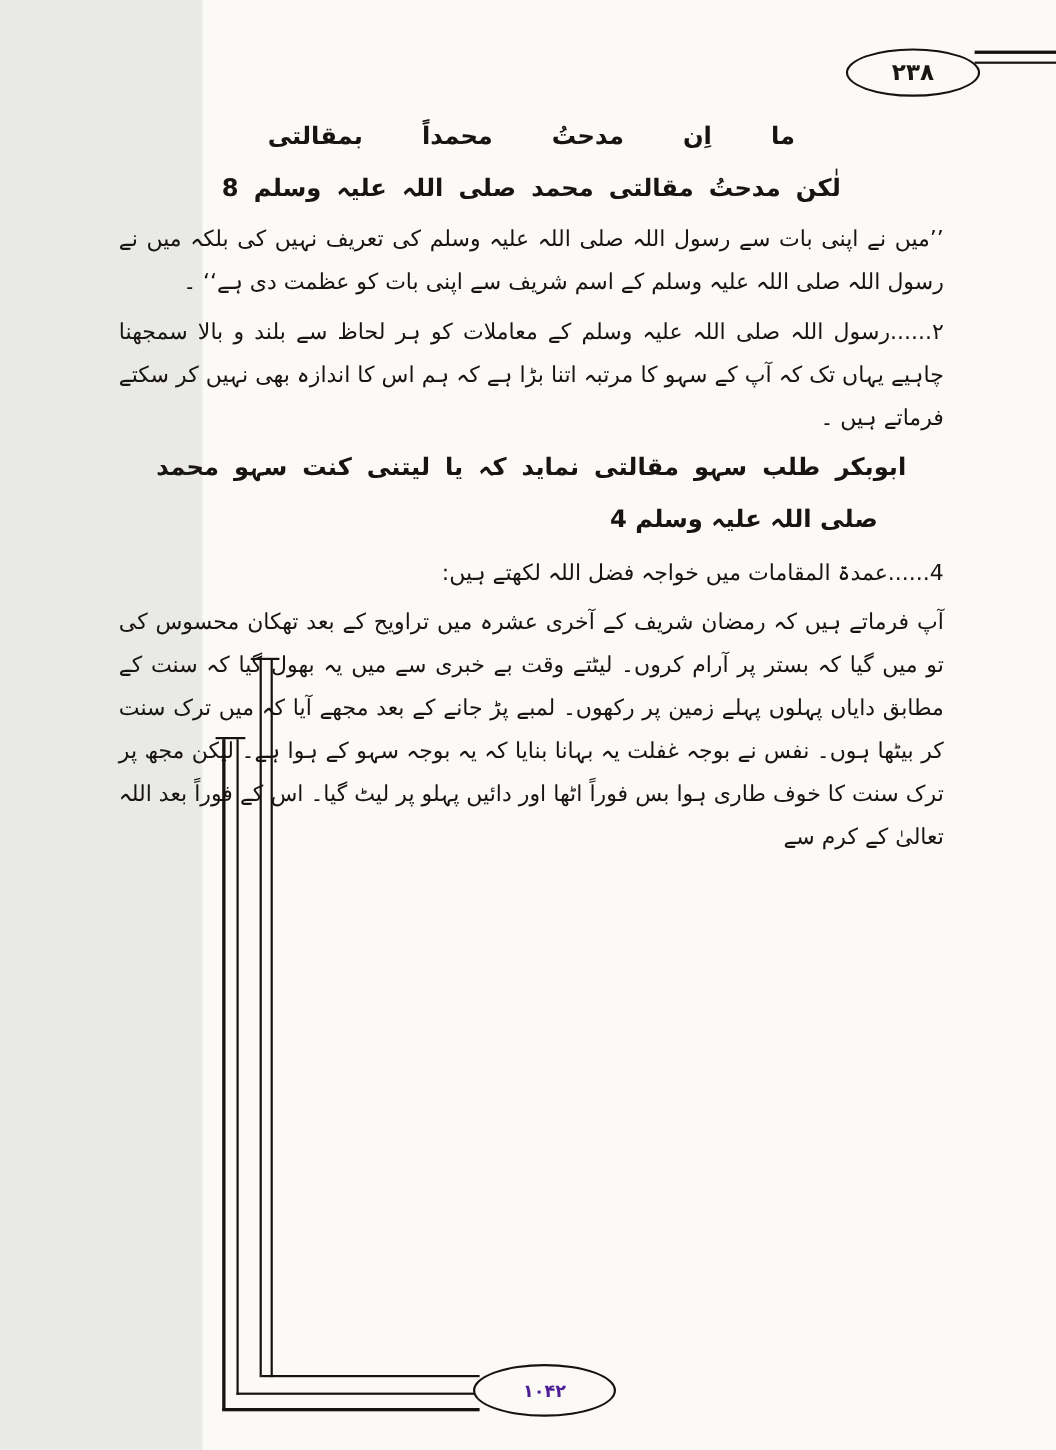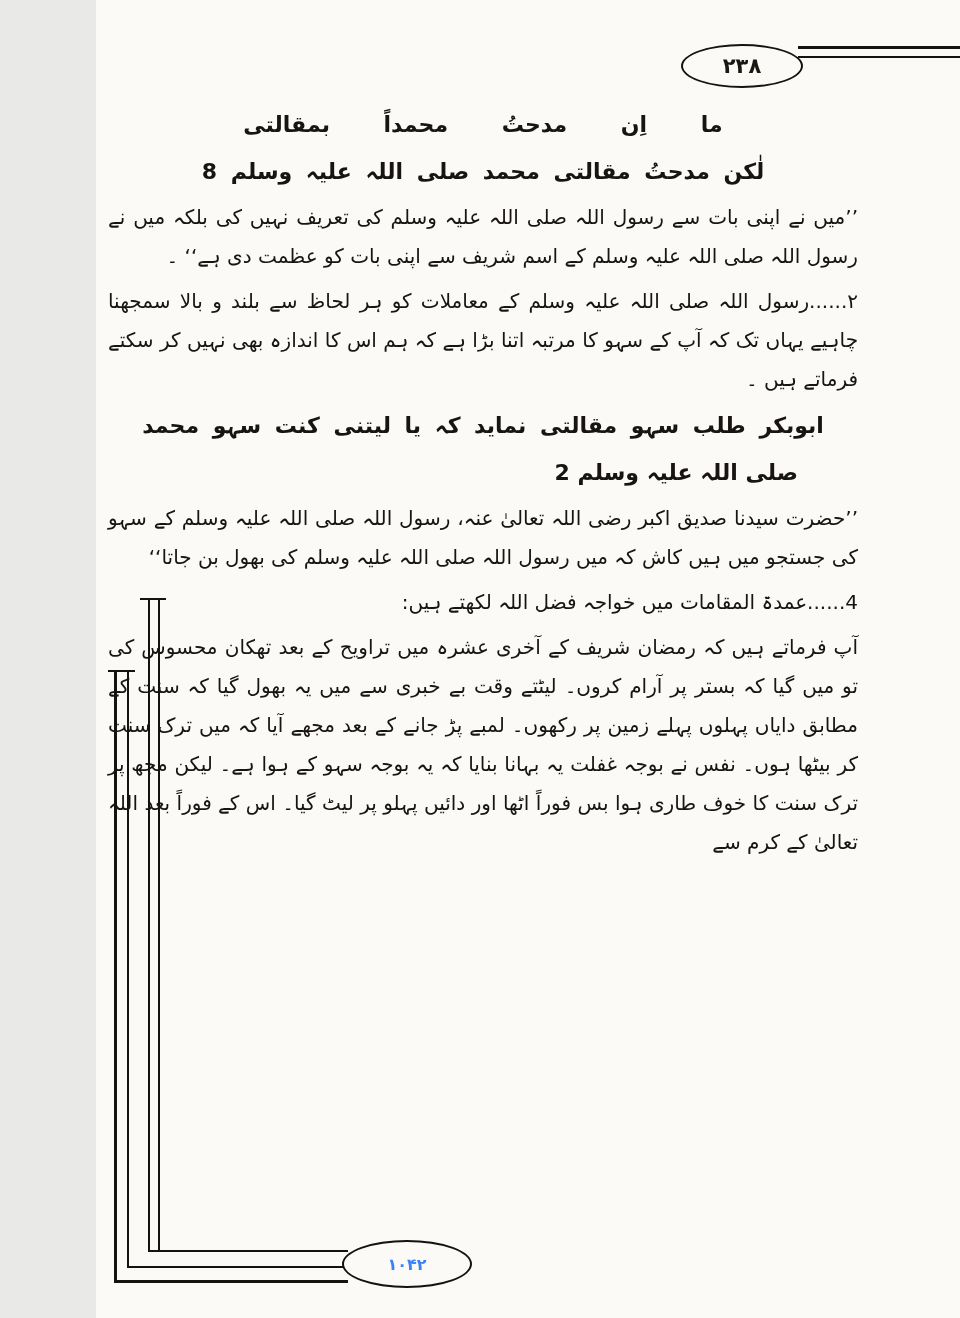--- a/index.html
+++ b/index.html
@@ -4,37 +4,37 @@
 <style>
   html,body{margin:0;padding:0;}
   body{
     width:960px;height:1318px;
     background:#e9e9e7;
     font-family:"DejaVu Sans", sans-serif;
     overflow:hidden;
   }
   .page{
     position:relative;
-    width:864px;height:1318px;
+    width:776px;height:1318px;
     background:#fbfaf7;
     color:#1a1712;
   }
   
   .line{position:absolute;background:#151310;}
   
   .cartouche{
     position:absolute;
     border:2.5px solid #151310;
     border-radius:50%;
     background:#fbfaf7;
     display:flex;align-items:center;justify-content:center;
     font-weight:bold;
   }
   .cartouche.top{ left:585px; top:44px; width:118px; height:40px; font-size:21px; letter-spacing:4px;}
-  .cartouche.bottom{ left:246px; top:1240px; width:126px; height:44px; font-size:16px; color:#3b82f6; letter-spacing:5px;}
+  .cartouche.bottom{ left:246px; top:1240px; width:126px; height:44px; font-size:16px; color:#4c1d95; letter-spacing:5px;}
   
   .text{
     position:absolute;
     top:104px; right:102px; width:750px;
     direction:rtl;
     text-align:justify;
     font-size:20px;
     line-height:1.95;
     color:#171412;
   }
@@ -85,23 +85,22 @@
   <main class="text">
 
     <p class="verse spread">ما اِن مدحتُ محمداً بمقالتی</p>
     <p class="verse tight">لٰکن مدحتُ مقالتی محمد صلی اللہ علیہ وسلم 8</p>
 
     <p class="quote">’’میں نے اپنی بات سے رسول اللہ صلی اللہ علیہ وسلم کی تعریف نہیں کی بلکہ میں نے رسول اللہ صلی اللہ علیہ وسلم کے اسم شریف سے اپنی بات کو عظمت دی ہے‘‘ ۔</p>
 
     <p class="numbered">۲......رسول اللہ صلی اللہ علیہ وسلم کے معاملات کو ہر لحاظ سے بلند و بالا سمجھنا چاہیے یہاں تک کہ آپ کے سہو کا مرتبہ اتنا بڑا ہے کہ ہم اس کا اندازہ بھی نہیں کر سکتے فرماتے ہیں ۔</p>
 
     <p class="verse tight">ابوبکر طلب سہو مقالتی نماید کہ یا لیتنی کنت سہو محمد</p>
-    <p class="verse tail">صلی اللہ علیہ وسلم 2</p>
+    <p class="verse tail">صلی اللہ علیہ وسلم 4</p>
 
-    <p class="quote">’’حضرت سیدنا صدیق اکبر رضی اللہ تعالیٰ عنہ، رسول اللہ صلی اللہ علیہ وسلم کے سہو کی جستجو میں ہیں کاش کہ میں رسول اللہ صلی اللہ علیہ وسلم کی بھول بن جاتا‘‘</p>
 
     <p class="numbered">4......عمدۃ المقامات میں خواجہ فضل اللہ لکھتے ہیں:</p>
 
     <p>آپ فرماتے ہیں کہ رمضان شریف کے آخری عشرہ میں تراویح کے بعد تھکان محسوس کی تو میں گیا کہ بستر پر آرام کروں۔ لیٹتے وقت بے خبری سے میں یہ بھول گیا کہ سنت کے مطابق دایاں پہلوں پہلے زمین پر رکھوں۔ لمبے پڑ جانے کے بعد مجھے آیا کہ میں ترک سنت کر بیٹھا ہوں۔ نفس نے بوجہ غفلت یہ بہانا بنایا کہ یہ بوجہ سہو کے ہوا ہے۔ لیکن مجھ پر ترک سنت کا خوف طاری ہوا بس فوراً اٹھا اور دائیں پہلو پر لیٹ گیا۔ اس کے فوراً بعد اللہ تعالیٰ کے کرم سے</p>
 
   </main>
 
 </div>
 
 </body></html>

